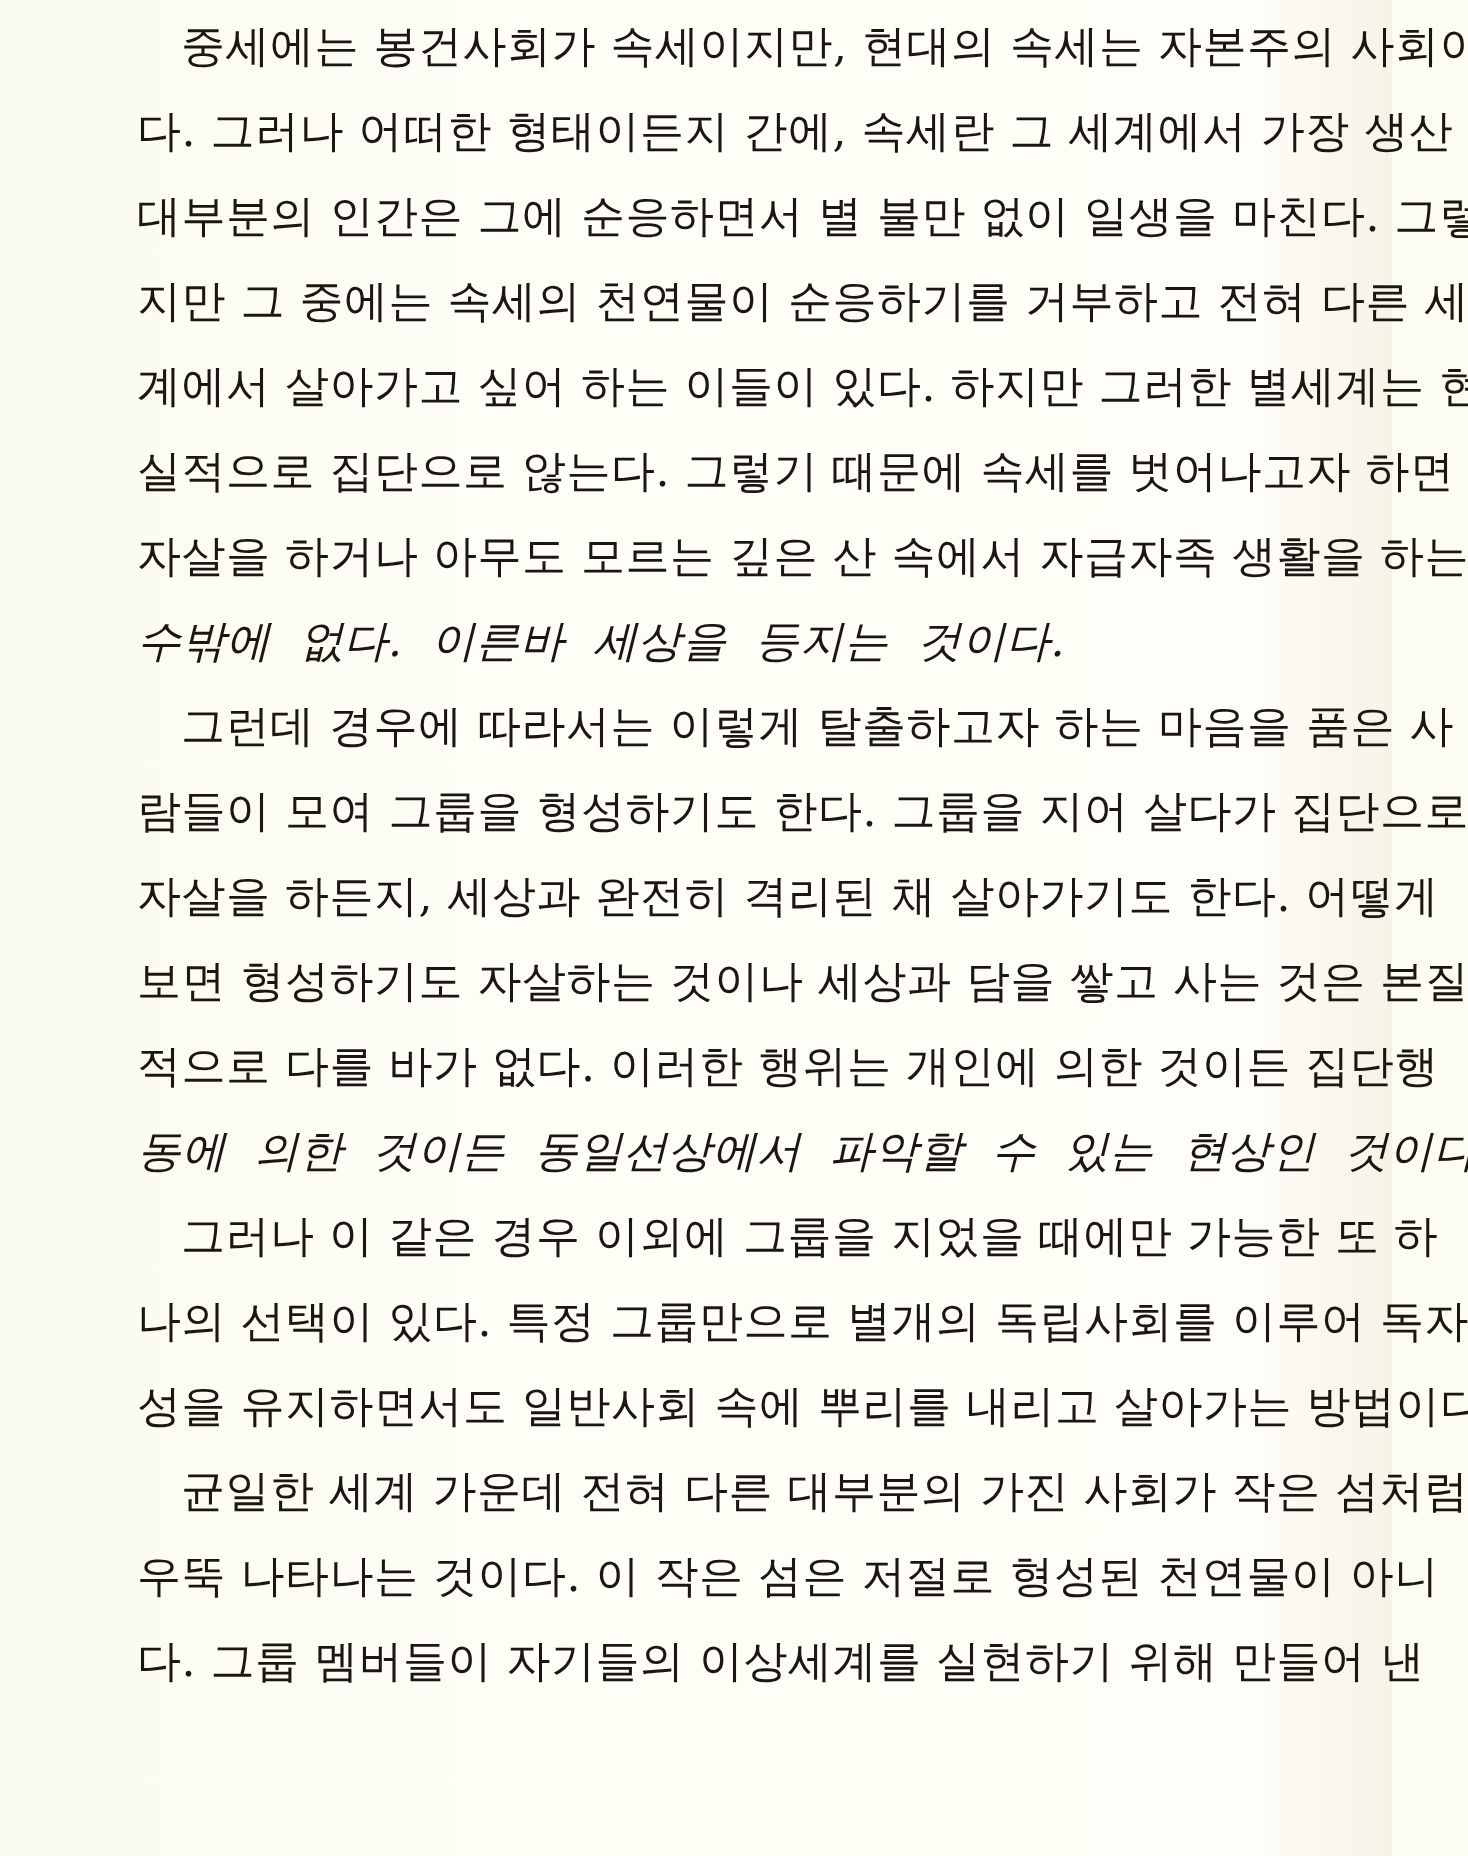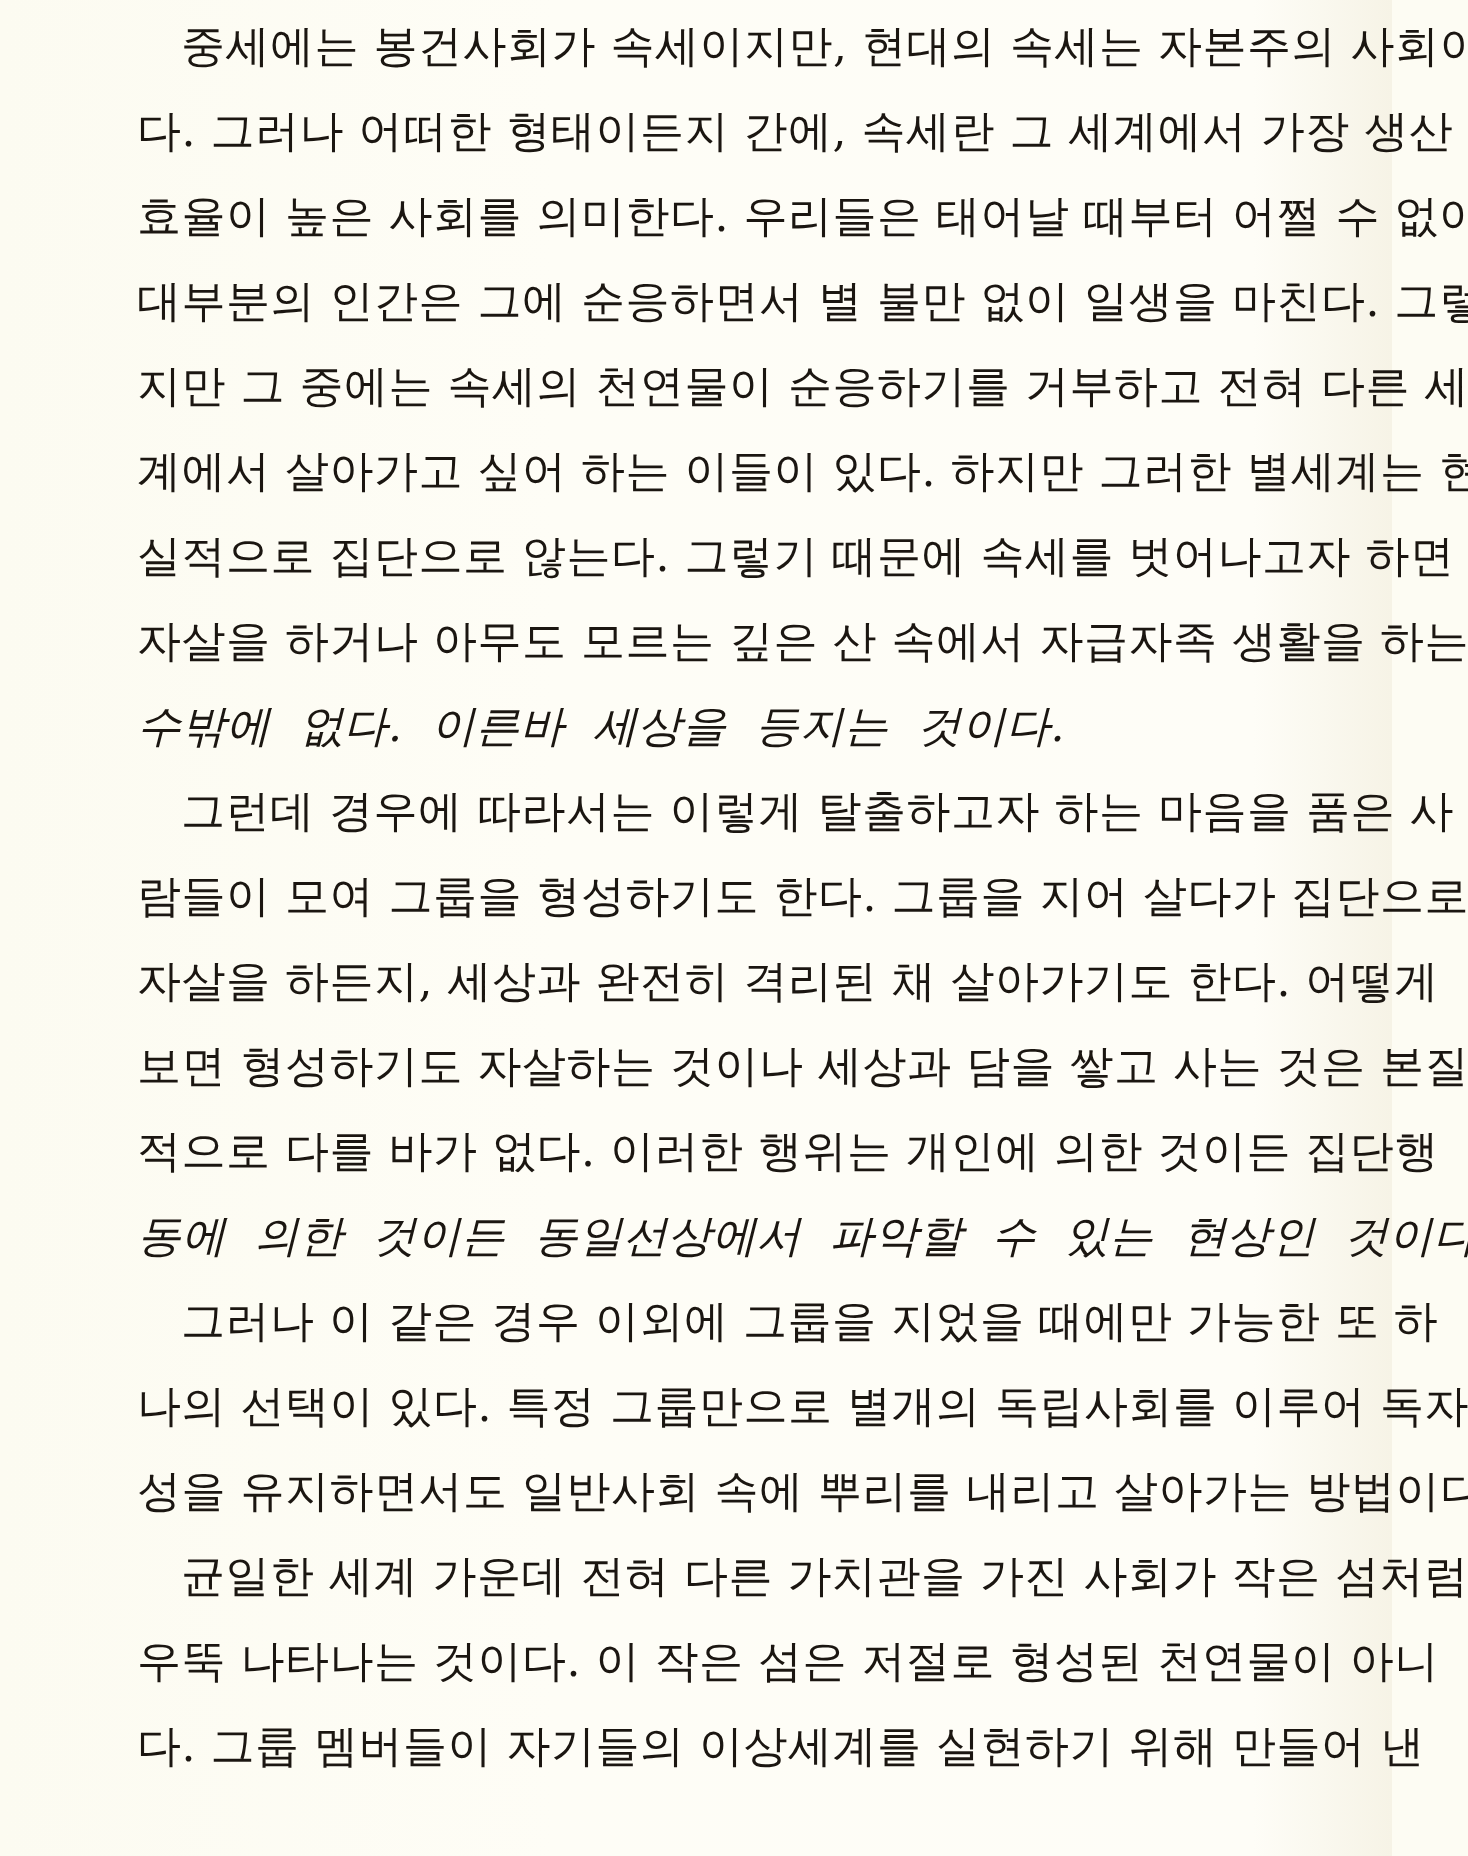--- a/index.html
+++ b/index.html
@@ -52,21 +52,20 @@
   </style>
 </head>
 <body>
 
 <div class="page">
   <div class="text-block">
 
     <div>
       <span class="line indent">중세에는 봉건사회가 속세이지만, 현대의 속세는 자본주의 사회이</span>
       <span class="line">다. 그러나 어떠한 형태이든지 간에, 속세란 그 세계에서 가장 생산</span>
-      <span class="line">효율이 높은 사회를 의미한다. 우리들은 태어날 때부터 어쩔 수 없이</span>
       <span class="line">대부분의 인간은 그에 순응하면서 별 불만 없이 일생을 마친다. 그렇</span>
       <span class="line">지만 그 중에는 속세의 천연물이 순응하기를 거부하고 전혀 다른 세</span>
       <span class="line">계에서 살아가고 싶어 하는 이들이 있다. 하지만 그러한 별세계는 현</span>
       <span class="line">실적으로 집단으로 않는다. 그렇기 때문에 속세를 벗어나고자 하면</span>
       <span class="line">자살을 하거나 아무도 모르는 깊은 산 속에서 자급자족 생활을 하는</span>
       <span class="line last">수밖에 없다. 이른바 세상을 등지는 것이다.</span>
     </div>
 
     <div>
       <span class="line indent">그런데 경우에 따라서는 이렇게 탈출하고자 하는 마음을 품은 사</span>
@@ -77,19 +76,19 @@
       <span class="line last">동에 의한 것이든 동일선상에서 파악할 수 있는 현상인 것이다.</span>
     </div>
 
     <div>
       <span class="line indent">그러나 이 같은 경우 이외에 그룹을 지었을 때에만 가능한 또 하</span>
       <span class="line">나의 선택이 있다. 특정 그룹만으로 별개의 독립사회를 이루어 독자</span>
       <span class="line">성을 유지하면서도 일반사회 속에 뿌리를 내리고 살아가는 방법이다.</span>
     </div>
 
     <div>
-      <span class="line indent">균일한 세계 가운데 전혀 다른 가치관을 가진 사회가 작은 섬처럼</span>
+      <span class="line indent">균일한 세계 가운데 전혀 다른 대부분의 가진 사회가 작은 섬처럼</span>
       <span class="line">우뚝 나타나는 것이다. 이 작은 섬은 저절로 형성된 천연물이 아니</span>
       <span class="line">다. 그룹 멤버들이 자기들의 이상세계를 실현하기 위해 만들어 낸</span>
     </div>
 
   </div>
 </div>
 
 </body></html>

